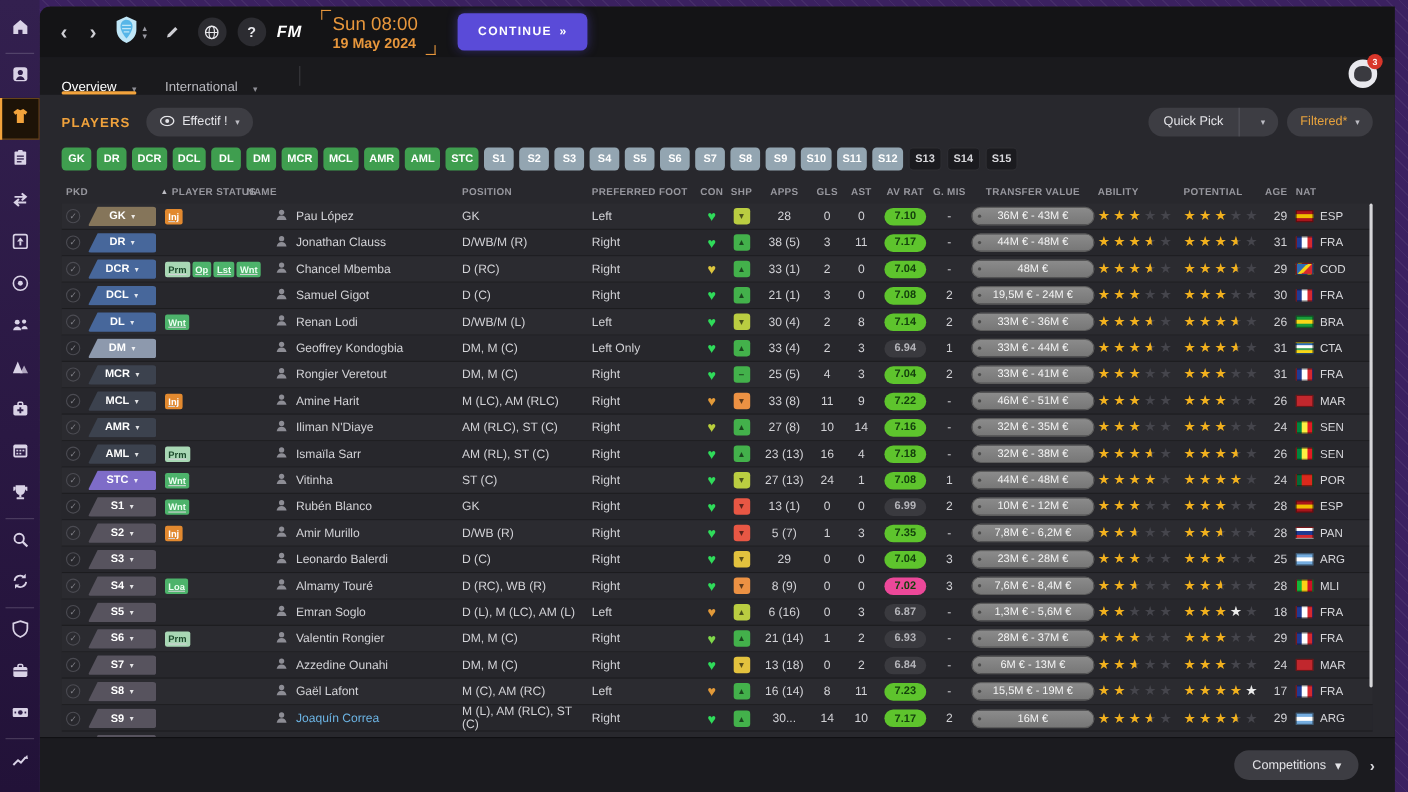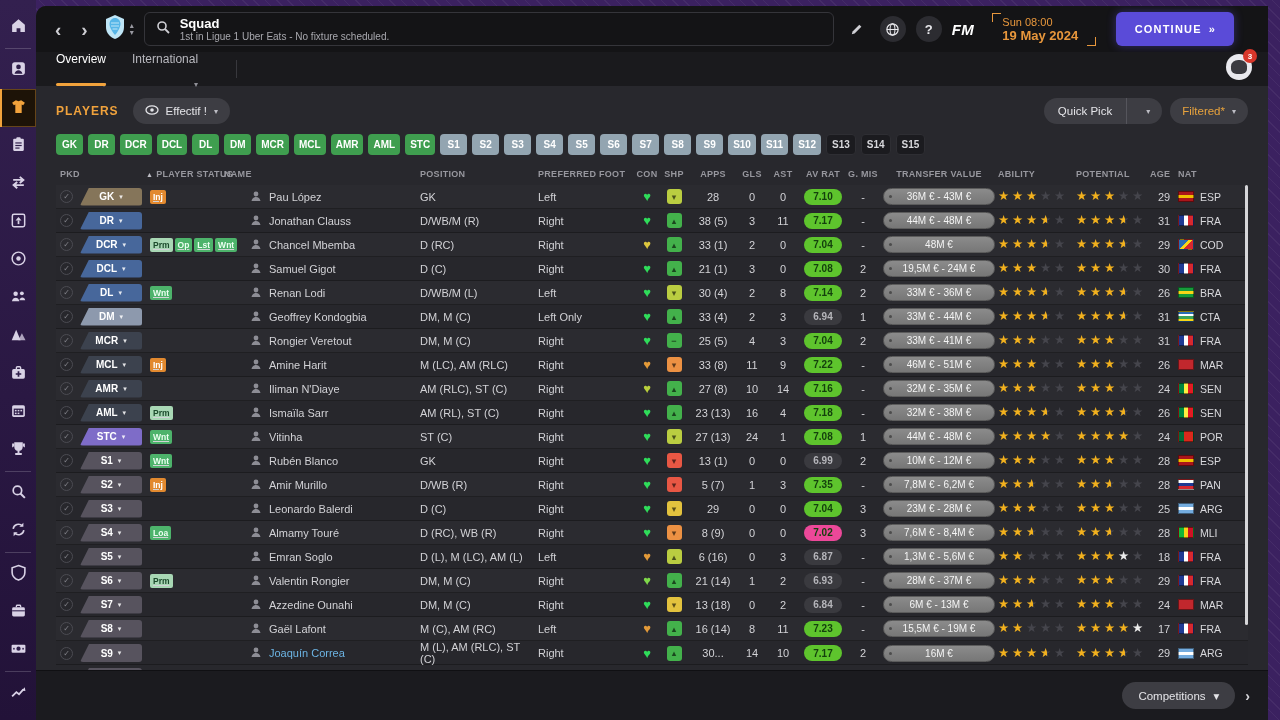--- a/index.html
+++ b/index.html
@@ -25,27 +25,27 @@
   #searchbox{flex:0 0 690px;height:34px;border:1px solid #35353a;border-radius:6px;display:flex;align-items:center;gap:9px;padding:0 10px;}
   #titles{display:flex;flex-direction:column;justify-content:center;}
   #page-title{color:#fff;font-size:13px;font-weight:bold;line-height:15px;}
   #page-sub{color:#a8a8ae;font-size:10px;line-height:12px;}
   .hicon{width:26px;height:26px;border-radius:50%;display:flex;align-items:center;justify-content:center;color:#e8e8ec;cursor:pointer;}
   .hicon.circ{background:#2c2c31;}
   #fm-logo{color:#fff;font-weight:bold;font-size:15px;font-style:italic;letter-spacing:.5px;cursor:pointer;}
   #dateblock{position:relative;margin-left:8px;padding:3px 10px;min-width:104px;cursor:pointer;}
   #dateblock::before{content:"";position:absolute;left:0;top:0;width:8px;height:8px;border-left:1.5px solid #e8973c;border-top:1.5px solid #e8973c;}
   #dateblock::after{content:"";position:absolute;right:0;bottom:0;width:8px;height:8px;border-right:1.5px solid #e8973c;border-bottom:1.5px solid #e8973c;}
-  #time{color:#e8973c;font-size:11px;}
+  #time{color:#e8973c;font-size:17px;}
   #date{color:#e8973c;font-size:13px;font-weight:bold;}
   #continue-btn{margin-left:10px;height:34px;min-width:118px;background:#5a4bd8;border-radius:6px;color:#fff;
     font-size:11px;font-weight:bold;letter-spacing:1.2px;display:flex;align-items:center;justify-content:center;gap:7px;cursor:pointer;box-shadow:0 0 10px rgba(90,75,216,.45);}
   
   #tabrow{height:34px;background:#1a1a1d;display:flex;align-items:center;padding:0 20px;gap:26px;flex:0 0 auto;position:relative;}
-  .tab{display:flex;align-items:flex-end;gap:14px;color:#b9b9bf;font-size:12px;cursor:pointer;height:100%;position:relative;flex-direction:column;}
+  .tab{display:flex;align-items:flex-end;gap:14px;color:#b9b9bf;font-size:12px;cursor:pointer;height:100%;position:relative;}
   .tab.active{color:#fff;}
   .tab.active::after{content:"";position:absolute;left:0;right:0;bottom:0;height:3px;background:#f2a33c;border-radius:2px;}
   .tab .chev{font-size:8px;color:#8f8f96;}
   #tab-divider{width:1px;height:18px;background:#38383d;margin-left:12px;}
   #avatar{position:absolute;right:16px;top:2px;width:26px;height:26px;background:#e9e9ee;border-radius:50%;cursor:pointer;}
   #avatar .blob{position:absolute;left:5px;top:6px;width:16px;height:14px;background:#3a3a40;border-radius:45% 45% 35% 35%;}
   #avatar .badge{position:absolute;right:-5px;top:-5px;min-width:14px;height:14px;background:#d8362a;border-radius:50%;color:#fff;font-size:8px;font-weight:bold;display:flex;align-items:center;justify-content:center;}
   
   #content{flex:1;background:#28282d;padding:10px 20px 0 20px;display:flex;flex-direction:column;overflow:hidden;}
   #toolbar{display:flex;align-items:center;height:30px;flex:0 0 auto;}
@@ -246,32 +246,20 @@
               <path d="M12 1 21 5v8c0 6-4 10-9 12-5-2-9-6-9-12V5Z" fill="#bfe6f7"></path>
               <path d="M12 4c3 0 5.5 2.6 5.5 6S14 19 12 21c-2-2-5.5-7.4-5.5-11S9 4 12 4Z" fill="#57b6e8"></path>
               <path d="M8 9h8M8 12h8M9.5 15h5" stroke="#bfe6f7" stroke-width="1.1"></path>
             </svg>
         </span>
         <span id="updown">
             <span>▴</span>
             <span>▾</span>
           </span>
       </div>
-      <div id="searchbox">
-        <span>
-          <svg width="16" height="16" viewBox="0 0 16 16">
-              <circle cx="7" cy="7" r="4" fill="none" stroke="#cfcfd4" stroke-width="1.6"></circle>
-              <path d="M10 10l4 4" stroke="#cfcfd4" stroke-width="1.8"></path>
-            </svg>
-        </span>
-        <div id="titles">
-          <span id="page-title">Squad</span>
-          <span id="page-sub">1st in Ligue 1 Uber Eats - No fixture scheduled.</span>
-        </div>
-      </div>
       <span class="hicon">
         <svg width="15" height="15" viewBox="0 0 16 16">
             <path d="M3 13l.8-3L11 2.8 13.2 5 6 12.2 3 13Z" fill="#cfcfd4"></path>
           </svg>
       </span>
       <span class="hicon circ">
         <svg width="15" height="15" viewBox="0 0 16 16">
             <circle cx="8" cy="8" r="6" fill="none" stroke="#e8e8ec" stroke-width="1.3"></circle>
             <ellipse cx="8" cy="8" rx="2.6" ry="6" fill="none" stroke="#e8e8ec" stroke-width="1.1"></ellipse>
             <path d="M2 8h12" stroke="#e8e8ec" stroke-width="1.1"></path>

